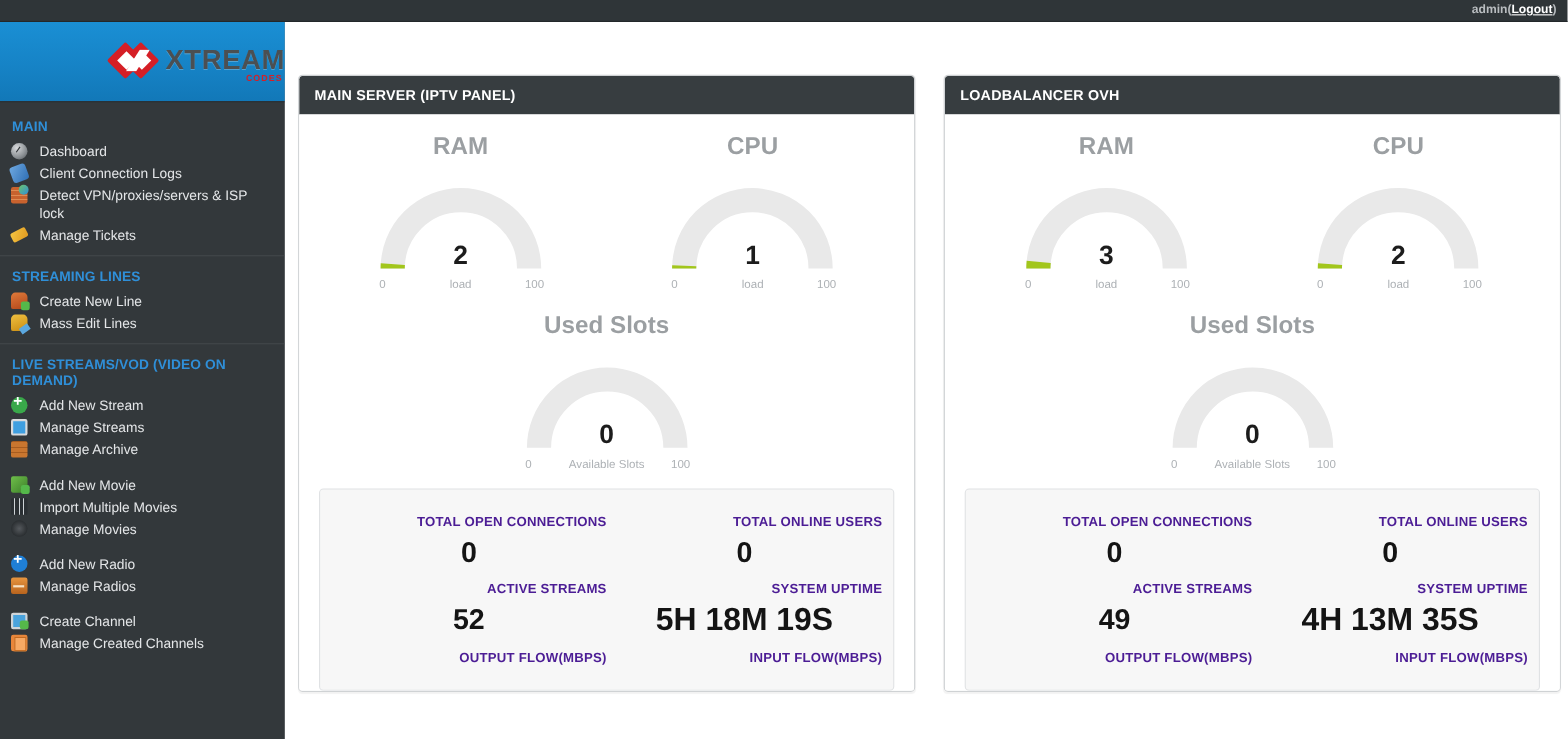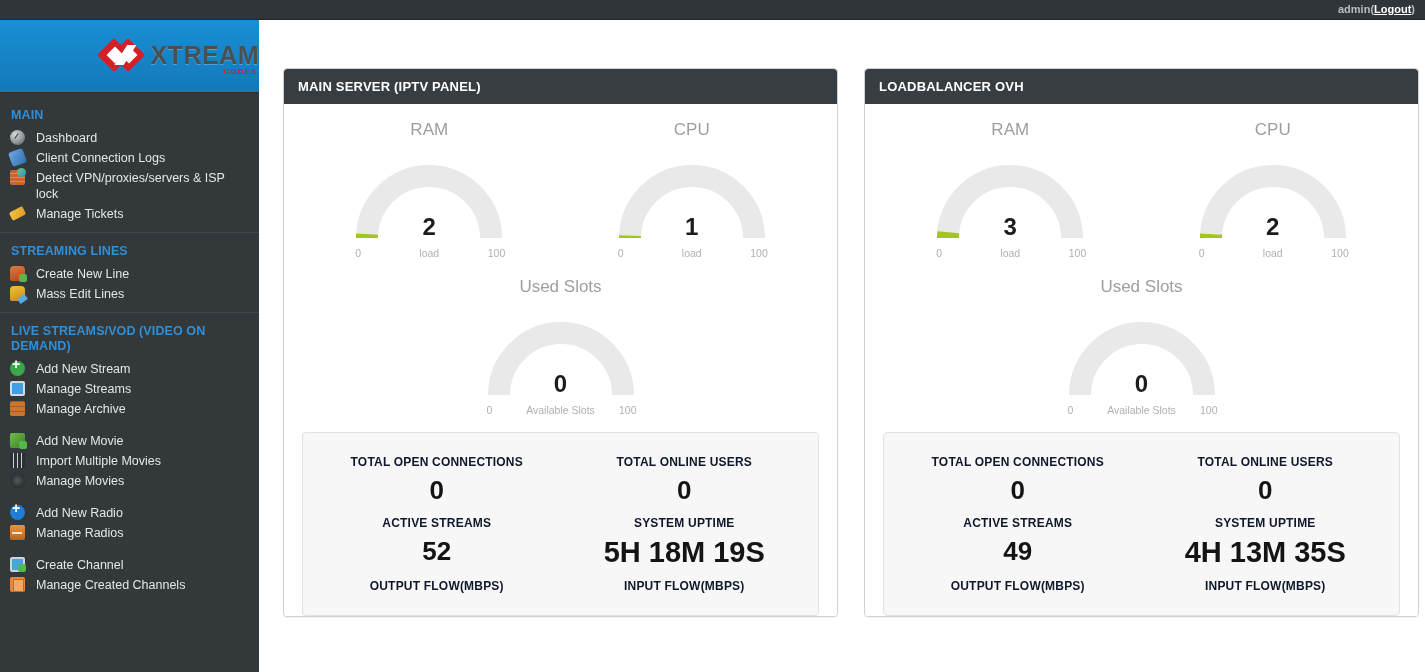--- a/index.html
+++ b/index.html
@@ -147,21 +147,20 @@
   .content {
     position: absolute; top: 20px; left: 259px;
     width: 1166px; height: 652px;
     background: #ffffff;
     overflow: hidden;
   }
   .panels {
     display: flex;
     gap: 26px;
     padding: 48px 6px 0 12px;
-    margin-left: 12px;
   }
   .panel {
     flex: 1;
     border: 1px solid #cfd2d4;
     border-radius: 4px;
     background: #ffffff;
     box-shadow: 0 1px 1px rgba(0,0,0,0.05);
     overflow: hidden;
   }
   .panel-head {
@@ -170,21 +169,21 @@
     font-size: 13px; font-weight: bold;
     padding: 10px 14px;
     letter-spacing: 0.2px;
     border-radius: 3px 3px 0 0;
   }
   .panel-body { padding: 16px 14px 0 14px; background:#fff; }
 
   .gauge-row { display: flex; }
   .gauge-cell { flex: 1; text-align: center; }
   .gauge-title {
-    font-size: 17px; font-weight: normal; color: #9b9fa2;
+    font-size: 22px; font-weight: bold; color: #9b9fa2;
     margin-bottom: 12px;
   }
   .gauge {
     position: relative;
     width: 160px; height: 92px;
     margin: 0 auto;
   }
   .gauge svg { display: block; }
   .gauge-value {
     position: absolute; left: 0; right: 0; bottom: 3px;
@@ -209,23 +208,24 @@
   .stats {
     margin: 14px 4px 0 4px;
     border: 1px solid #e0e2e4;
     border-radius: 4px;
     background: #f7f7f7;
     padding: 16px 10px 18px 10px;
   }
   .stats-row { display: flex; }
   .stats-col { flex: 1; text-align: center; }
   .stat-label {
-    font-size: 12px; font-weight: bold; color: #0f172a;
+    font-size: 12px; font-weight: bold; color: #4c1d95;
     letter-spacing: 0.2px;
     padding: 6px 0 4px;
+    text-align: right;
   }
   .stat-value {
     font-size: 26px; font-weight: bold; color: #141414;
     padding: 2px 0 4px;
     white-space: nowrap;
   }
   .stat-value.big { font-size: 29px; }
 </style>
 </head>
 <body>

